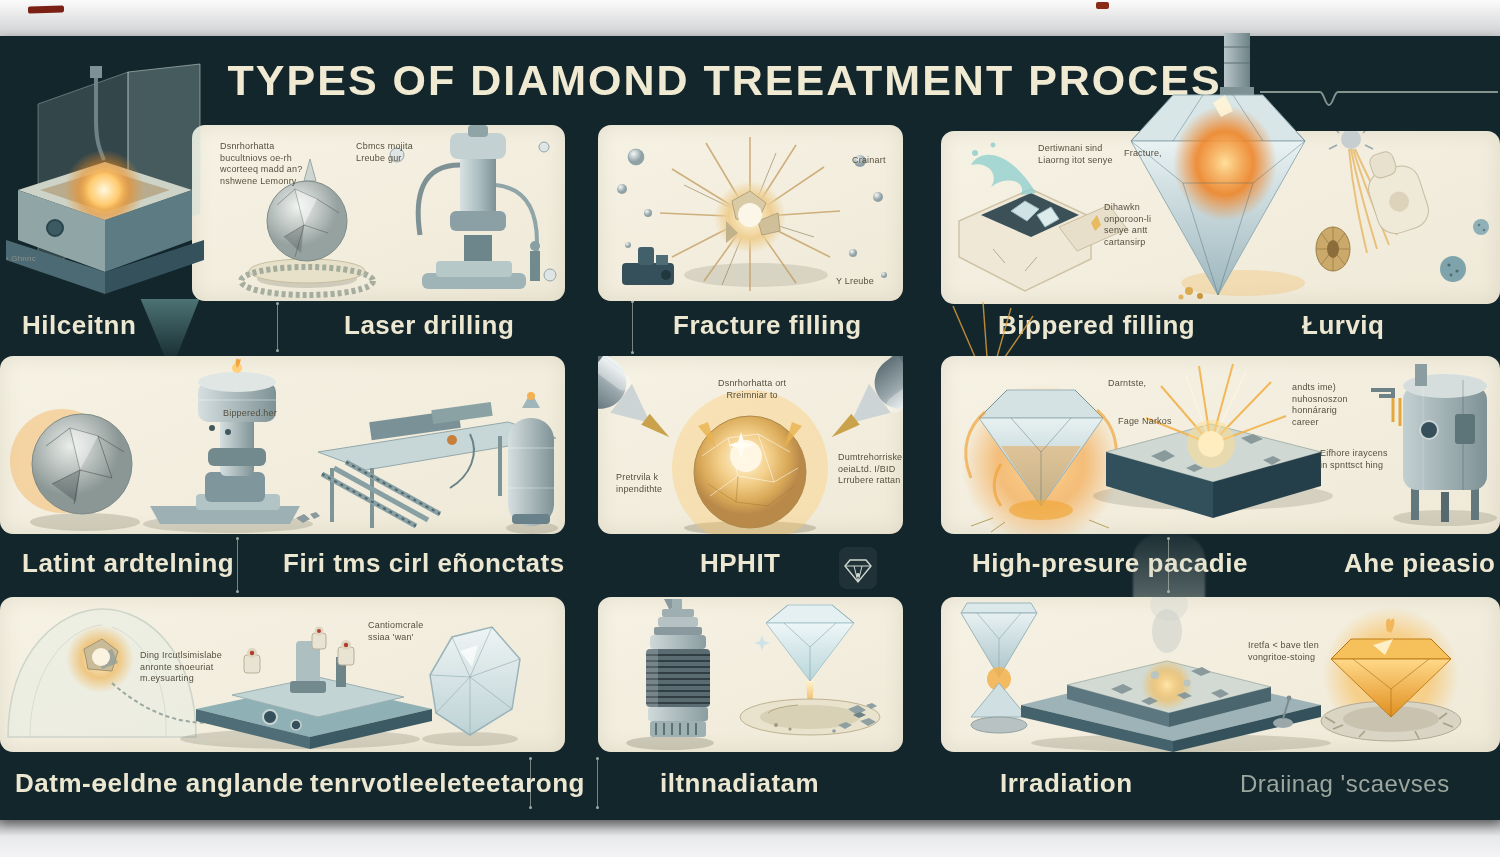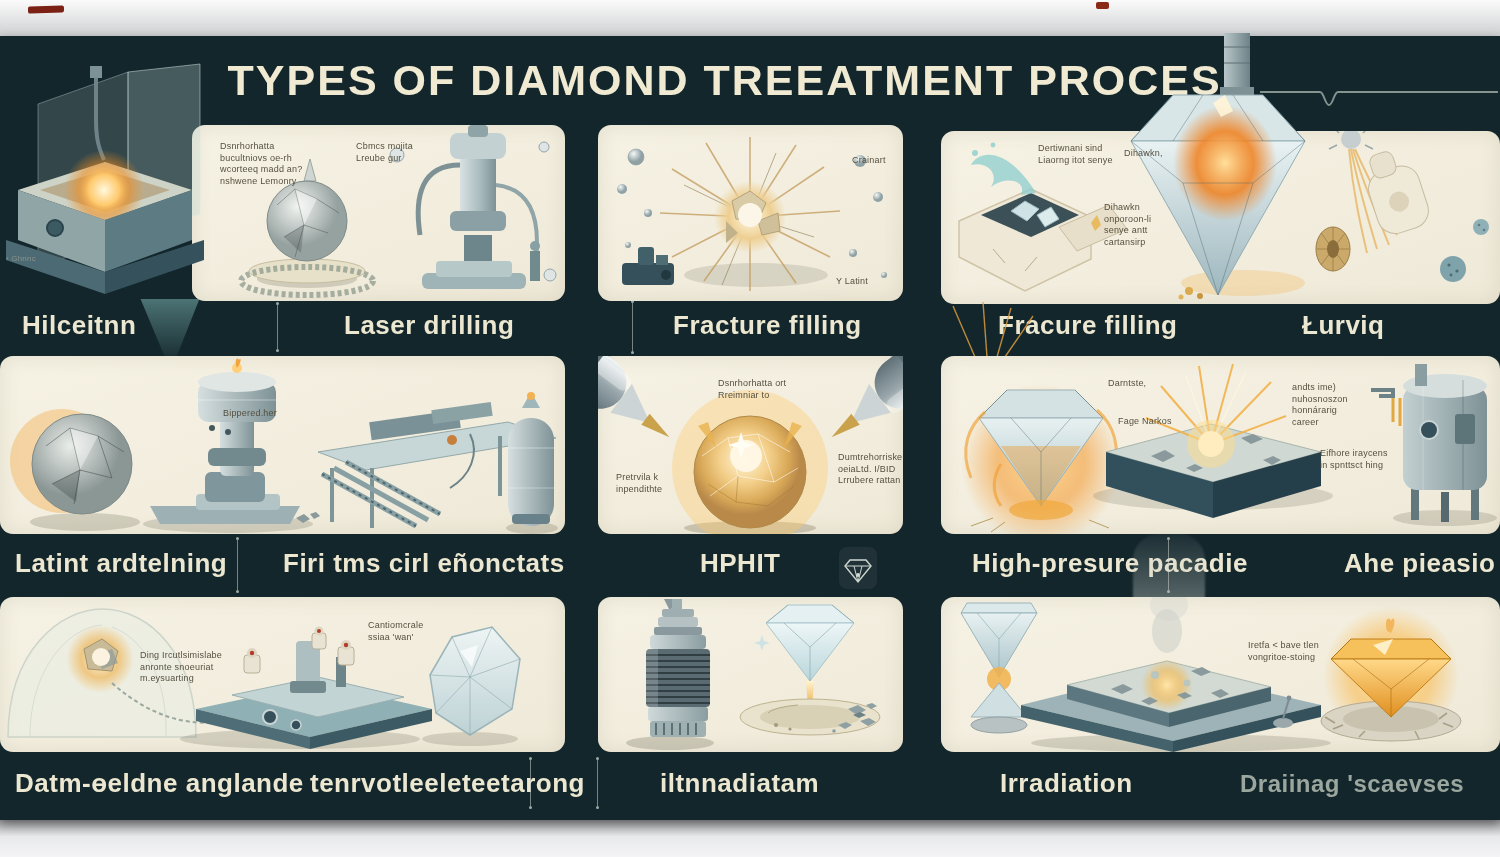--- a/index.html
+++ b/index.html
@@ -17,21 +17,21 @@
     background:#8a2a16;border-radius:2px;}
   .slide{position:absolute;left:0;top:36px;width:1500px;height:784px;
     background:#13262c;box-shadow:0 4px 10px rgba(0,0,0,.4);}
   .page-title{position:absolute;left:740px;top:56px;transform:translateX(-50%);
     font-size:43px;font-weight:700;letter-spacing:2px;color:#f0ead2;white-space:nowrap;}
   .panel{position:absolute;background:linear-gradient(160deg,#f6f2e4,#efe9d8);
     border-radius:13px;box-shadow:inset 0 0 20px rgba(120,110,80,.14);}
   .panel-art{position:absolute;pointer-events:none;}
   .lbl{position:absolute;font-size:26px;font-weight:600;color:#ece7d0;
     letter-spacing:.5px;white-space:nowrap;}
-  .lbl.muted{color:#9ba69e;font-weight:700;font-size:24px;}
+  .lbl.muted{color:#9ba69e;font-weight:400;font-size:24px;}
   .note{position:absolute;font-size:9px;color:#55503f;line-height:1.3;
     white-space:pre-line;letter-spacing:.2px;}
   .note.on-dark{color:#8a938c;font-size:8px;text-align:center;}
   .vline{position:absolute;width:1px;background:rgba(220,225,215,.5);}
   .vline::before{content:"";position:absolute;left:-1px;top:-3px;width:3px;height:3px;
     border-radius:50%;background:rgba(220,225,215,.7);}
   .vline::after{content:"";position:absolute;left:-1px;bottom:-3px;width:3px;height:3px;
     border-radius:50%;background:rgba(220,225,215,.7);}
   .beam-up{position:absolute;left:138px;top:299px;width:64px;height:58px;
     background:linear-gradient(to bottom,rgba(145,208,202,.45),rgba(145,208,202,.06));
@@ -259,21 +259,21 @@
     <line x1="90" y1="62" x2="60" y2="108"></line>
       <line x1="120" y1="62" x2="150" y2="108"></line>
     <path d="M18,108 L70,150 L105,262 M192,108 L140,150 L70,150 M140,150 L105,262"></path>
   </g>
   <polygon points="100,70 112,62 120,78 108,84" fill="rgba(255,244,214,.9)"></polygon>
 </svg>
 
 <div class="lbl" style="left:22px;top:310px">Hilceitnn</div>
 <div class="lbl" style="left:344px;top:310px">Laser drilling</div>
 <div class="lbl" style="left:673px;top:310px">Fracture filling</div>
-<div class="lbl" style="left:998px;top:310px">Fracure filling</div>
+<div class="lbl" style="left:998px;top:310px">Bippered filling</div>
 <div class="lbl" style="left:1302px;top:310px">Łurviq</div>
 <div class="vline" style="left:277px;top:305px;height:44px"></div>
 <div class="vline" style="left:632px;top:303px;height:48px"></div>
 <div class="beam-up"></div>
 <svg class="panel-art" style="left:945px;top:300px" width="95" height="57" viewBox="0 0 95 57">
   <g stroke="#e8a33d" stroke-width="1.4" opacity=".8">
     <line x1="30" y1="57" x2="8" y2="6"></line>
       <line x1="42" y1="57" x2="38" y2="2"></line>
     <line x1="52" y1="57" x2="66" y2="8"></line>
       <line x1="60" y1="57" x2="88" y2="16"></line>
@@ -447,21 +447,21 @@
   <line x1="482" y1="24" x2="482" y2="134" stroke="rgba(255,255,255,.25)"></line>
   <line x1="522" y1="24" x2="522" y2="134" stroke="rgba(40,60,65,.3)"></line>
   <rect x="474" y="8" width="12" height="22" fill="#8a9da1"></rect>
   <circle cx="488" cy="74" r="9" fill="#35505a" stroke="#c9d4d4" stroke-width="2"></circle>
   <rect x="514" y="58" width="20" height="30" rx="3" fill="#5d7479"></rect>
   <line x1="452" y1="38" x2="452" y2="66" stroke="#e2a83f" stroke-width="3"></line>
   <line x1="459" y1="42" x2="459" y2="70" stroke="#e2a83f" stroke-width="3"></line>
   <path d="M430,34 h22 v6 h-14" stroke="#6d8287" stroke-width="4" fill="none"></path>
 </svg>
 
-<div class="lbl" style="left:15px;top:548px">Latint ardtelning</div>
+<div class="lbl" style="left:22px;top:548px">Latint ardtelning</div>
 <div class="lbl" style="left:283px;top:548px">Firi tms cirl eñonctats</div>
 <div class="lbl" style="left:700px;top:548px">HPHIT</div>
 <div class="lbl" style="left:972px;top:548px">High-presure pacadie</div>
 <div class="lbl" style="left:1344px;top:548px">Ahe pieasio</div>
 <div class="vline" style="left:237px;top:540px;height:50px"></div>
 <div class="vline" style="left:1168px;top:540px;height:50px"></div>
 <svg class="diamond-badge" viewBox="0 0 40 44">
   <rect x="1" y="1" width="38" height="42" rx="8" fill="rgba(255,255,255,.06)"></rect>
   <polygon points="12,14 28,14 33,20 20,36 7,20" fill="none" stroke="#cfd8cf" stroke-width="1.4"></polygon>
   <polyline points="7,20 33,20 M12,14 16,20 20,36 M28,14 24,20" fill="none" stroke="#cfd8cf" stroke-width="1"></polyline>
@@ -666,33 +666,33 @@
 
 <div class="note on-dark" style="left:6px;top:254px">‹ Ghnnc</div>
 <div class="note" style="left:220px;top:141px">Dsnrhorhatta
 bucultniovs oe-rh
 wcorteeq madd an?
 nshwene Lemonry</div>
 <div class="note" style="left:356px;top:141px">Cbmcs mojita
 Lreube gur</div>
 
 <div class="note" style="left:852px;top:155px">Crainart</div>
-<div class="note" style="left:836px;top:276px">Y Latint</div>
+<div class="note" style="left:836px;top:276px">Y Lreube</div>
 
 <div class="note" style="left:1038px;top:143px">Dertiwnani sind
 Liaorng itot senye</div>
-<div class="note" style="left:1124px;top:148px">Dihawkn,</div>
+<div class="note" style="left:1124px;top:148px">Fracture,</div>
 <div class="note" style="left:1104px;top:202px">Dihawkn
 onporoon-li
 senye antt
 cartansirp</div>
 
 <div class="note" style="left:223px;top:408px">Bippered.her</div>
 
-<div class="note" style="left:718px;top:378px;">Dsnrhorhatta ort
+<div class="note" style="left:718px;top:378px;text-align:center">Dsnrhorhatta ort
 Rreimniar to</div>
 <div class="note" style="left:616px;top:472px">Pretrvila k
 inpendithte</div>
 <div class="note" style="left:838px;top:452px">Dumtrehorriske
 oeiaLtd. I/BID
 Lrrubere rattan</div>
 
 <div class="note" style="left:1108px;top:378px">Darntste,</div>
 <div class="note" style="left:1118px;top:416px">Fage Narkos</div>
 <div class="note" style="left:1292px;top:382px">andts ime)

